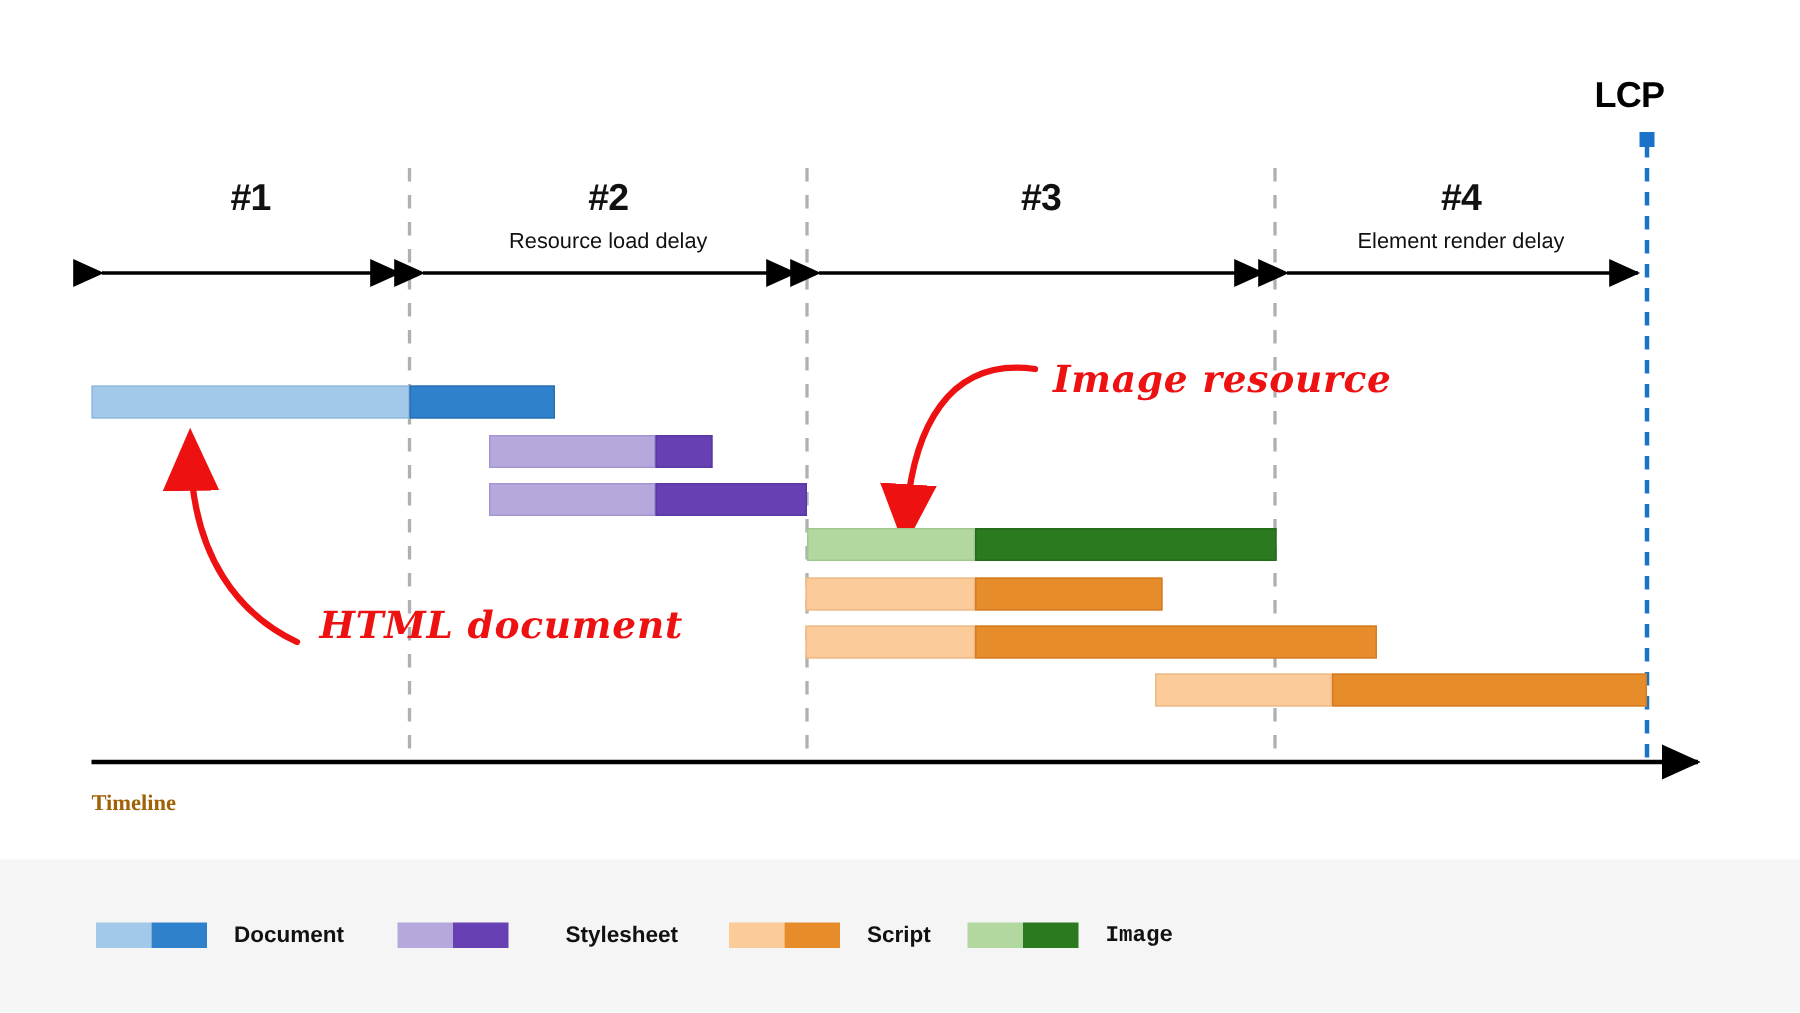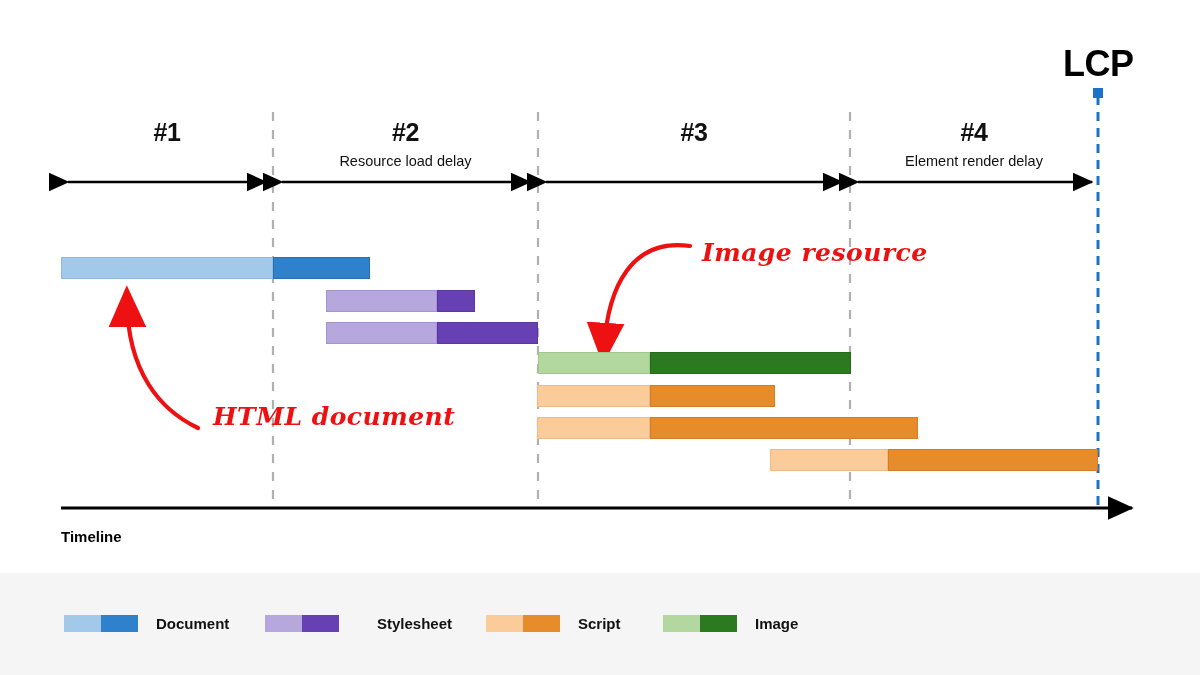--- a/index.html
+++ b/index.html
@@ -54,33 +54,34 @@
     font-size: 14.5px;
     font-weight: 400;
     color: #111111;
     line-height: 20px;
     margin-top: 5px;
   }
 
   
   .lcp-label {
     position: absolute;
-    font-size: 36px;
+    font-size: 24px;
     font-weight: 700;
     color: #000000;
     letter-spacing: -0.5px;
     line-height: 34px;
   }
 
   
   .timeline-label {
     position: absolute;
     font-size: 15px;
     font-weight: 700;
-    color: #000000;
+    color: #a16207;
+    font-family: Liberation Serif, serif;
   }
 
   
   .bar {
     position: absolute;
     height: 22px;
     display: flex;
     box-sizing: border-box;
   }
   .bar .seg {
@@ -247,21 +248,21 @@
   </div>
 
   <div class="legend-item" style="left:470px;padding-left:16px;">
     <div class="legend-swatch">
       <div class="half" style="background:#fbcb99;"></div>
       <div class="half" style="background:#e78c2a;"></div>
     </div>
     <div class="legend-text">Script</div>
   </div>
 
-  <div class="legend-item" style="left:663px;">
+  <div class="legend-item" style="left:645px;font-family:Liberation Mono, monospace;">
     <div class="legend-swatch">
       <div class="half" style="background:#b2d8a0;"></div>
       <div class="half" style="background:#2c7a20;"></div>
     </div>
     <div class="legend-text">Image</div>
   </div>
 
 </div>
 
 </body></html>

